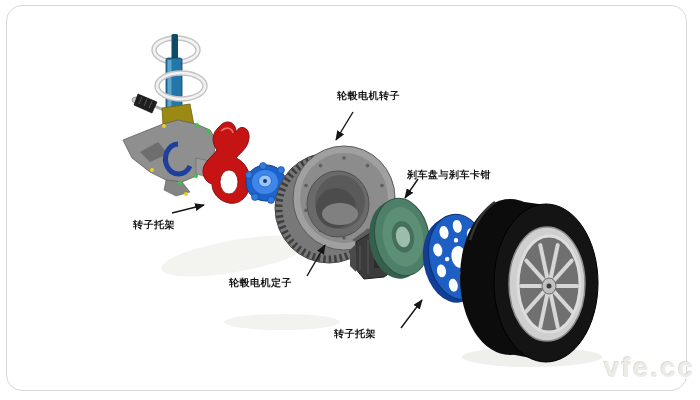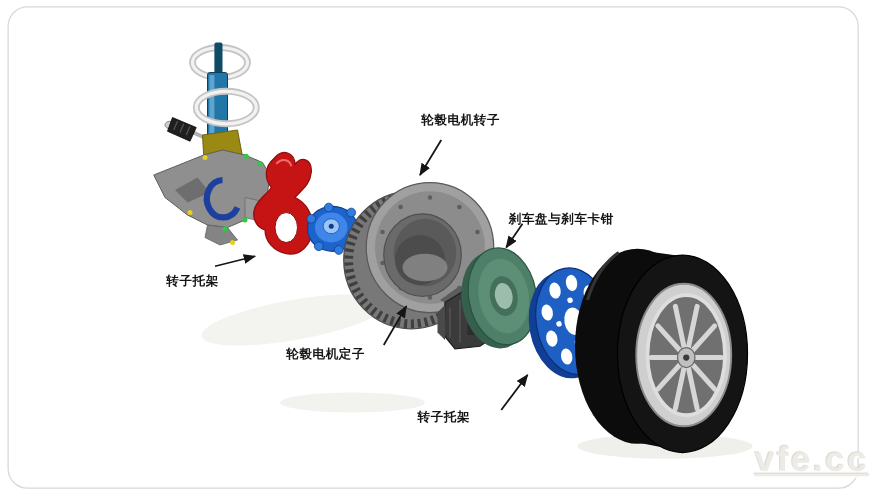--- a/index.html
+++ b/index.html
@@ -5,21 +5,21 @@
   html,body{margin:0;padding:0;background:#ffffff;}
   body{width:700px;height:400px;position:relative;overflow:hidden;
        font-family:"Liberation Sans",sans-serif;}
   .card{position:absolute;left:6px;top:5px;width:679px;height:384px;
         border:1px solid #d8d8d8;border-radius:16px;background:#ffffff;z-index:0;}
   .diagram-svg{position:absolute;left:0;top:0;z-index:1;}
   .part-label{position:absolute;z-index:2;font-weight:bold;font-size:10px;
         color:#151515;letter-spacing:0.5px;white-space:nowrap;}
   .watermark{position:absolute;z-index:2;left:604px;top:352px;font-weight:bold;
         font-size:28px;letter-spacing:2px;color:#ecebe6;
-        text-shadow:-1px -1px 0 #dedcd6, 1px 1px 1px #ffffff;text-decoration:underline;}
+        text-shadow:-1px -1px 0 #dedcd6, 1px 1px 1px #ffffff;}
 </style>
 </head>
 <body>
 
 <div class="card"></div>
 
 <svg class="diagram-svg" width="700" height="400" viewBox="0 0 700 400">
   <defs>
     <marker id="ah" markerWidth="12" markerHeight="10" refX="9" refY="4" orient="auto" markerUnits="userSpaceOnUse">
       <path d="M0,0 L10,4 L0,8 Z" fill="#151515"></path>

